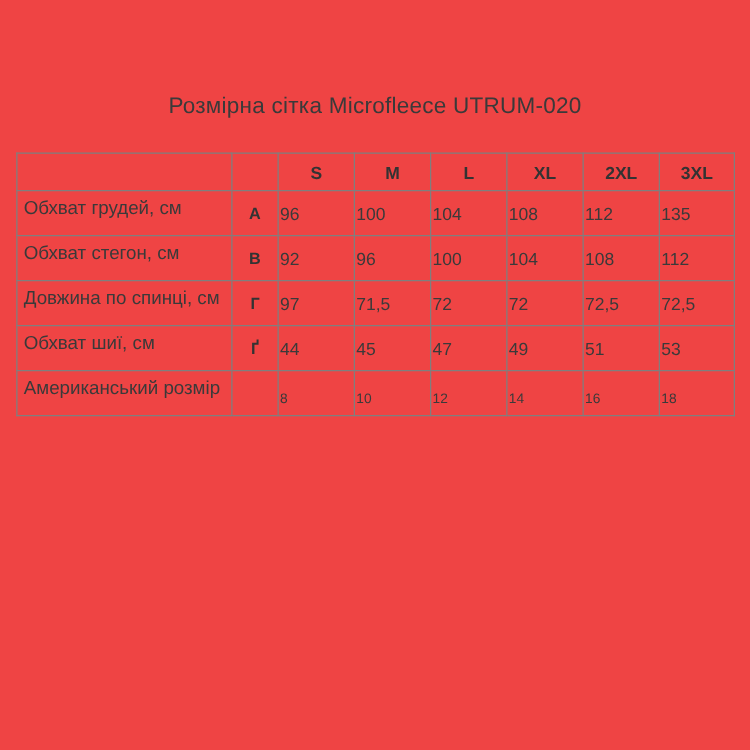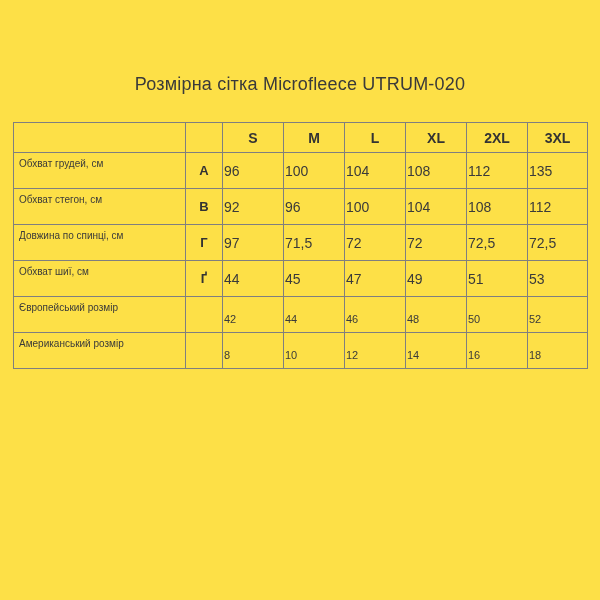--- a/index.html
+++ b/index.html
@@ -5,21 +5,21 @@
   * { box-sizing: border-box; }
   html, body {
     margin: 0;
     padding: 0;
     background: #ffffff;
   }
   .canvas {
     position: relative;
     width: 600px;
     height: 600px;
-    background: #fde047;
+    background: #ef4444;
     font-family: "Liberation Sans", sans-serif;
     color: #3a3a3a;
     overflow: hidden;
   }
   .title {
     position: absolute;
     top: 74px;
     left: 0;
     width: 100%;
     margin: 0;
@@ -46,21 +46,21 @@
   .size-table thead tr { height: 30px; }
   .size-table tbody tr { height: 36px; }
   .size-table th.size-head {
     font-size: 14px;
     font-weight: 700;
     text-align: center;
     vertical-align: middle;
     color: #333333;
   }
   td.label-cell {
-    font-size: 10px;
+    font-size: 15px;
     text-align: left;
     vertical-align: top;
     padding: 5px 3px 0 5px;
     color: #3a3a3a;
   }
   td.letter-cell {
     font-size: 13px;
     font-weight: 700;
     text-align: center;
     vertical-align: middle;
@@ -142,30 +142,20 @@
         <td class="label-cell">Обхват шиї, см</td>
         <td class="letter-cell">Ґ</td>
         <td class="value-cell">44</td>
         <td class="value-cell">45</td>
         <td class="value-cell">47</td>
         <td class="value-cell">49</td>
         <td class="value-cell">51</td>
         <td class="value-cell">53</td>
       </tr>
       <tr class="small-row">
-        <td class="label-cell">Європейський розмір</td>
-        <td class="letter-cell"></td>
-        <td class="value-cell">42</td>
-        <td class="value-cell">44</td>
-        <td class="value-cell">46</td>
-        <td class="value-cell">48</td>
-        <td class="value-cell">50</td>
-        <td class="value-cell">52</td>
-      </tr>
-      <tr class="small-row">
         <td class="label-cell">Американський розмір</td>
         <td class="letter-cell"></td>
         <td class="value-cell">8</td>
         <td class="value-cell">10</td>
         <td class="value-cell">12</td>
         <td class="value-cell">14</td>
         <td class="value-cell">16</td>
         <td class="value-cell">18</td>
       </tr>
     </tbody>

